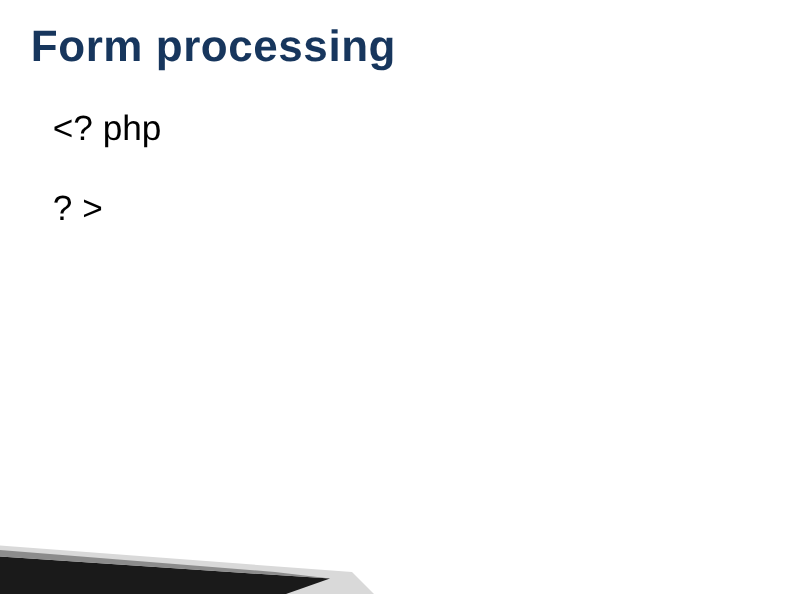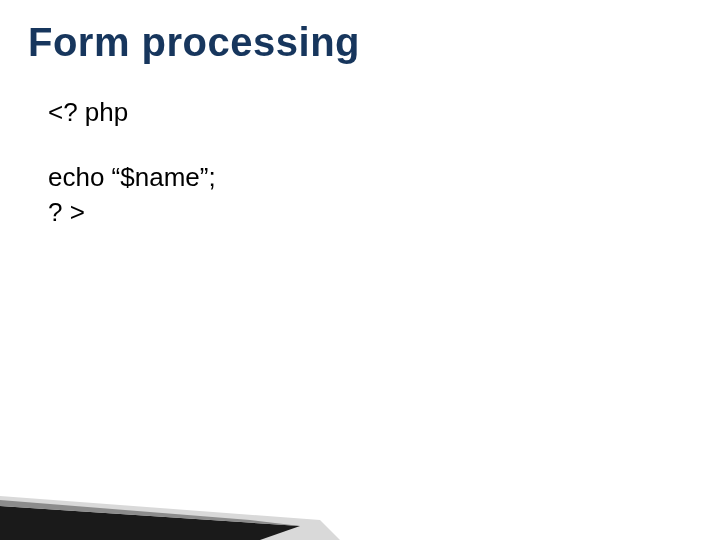--- a/index.html
+++ b/index.html
@@ -23,21 +23,21 @@
     top: 20px;
     font-size: 40px;
     font-weight: 700;
     color: #17365d;
     letter-spacing: 0.5px;
   }
   .body {
     position: absolute;
     left: 48px;
     top: 95px;
-    font-size: 26px;
+    font-size: 32px;
     color: #000000;
     line-height: 1.35;
   }
   .para {
     margin: 0 0 30px 0;
   }
   .para.tight {
     margin-bottom: 0;
   }
 
@@ -55,21 +55,20 @@
 <body>
 
 <div class="slide">
 
   <div class="title">Form processing</div>
 
   <div class="body">
     <p class="para">&lt;? php</p>
 
 
-    <p class="para tight">echo “$name”;</p>
 
     <p class="para tight">? &gt;</p>
   </div>
 
   <svg class="wedge" viewBox="0 0 360 90" preserveAspectRatio="none">
 
     <polygon points="0,90 0,46 320,70 340,90" fill="#d9d9d9"></polygon>
 
     <polygon points="0,90 0,56 300,76 260,90" fill="#1a1a1a"></polygon>
 

